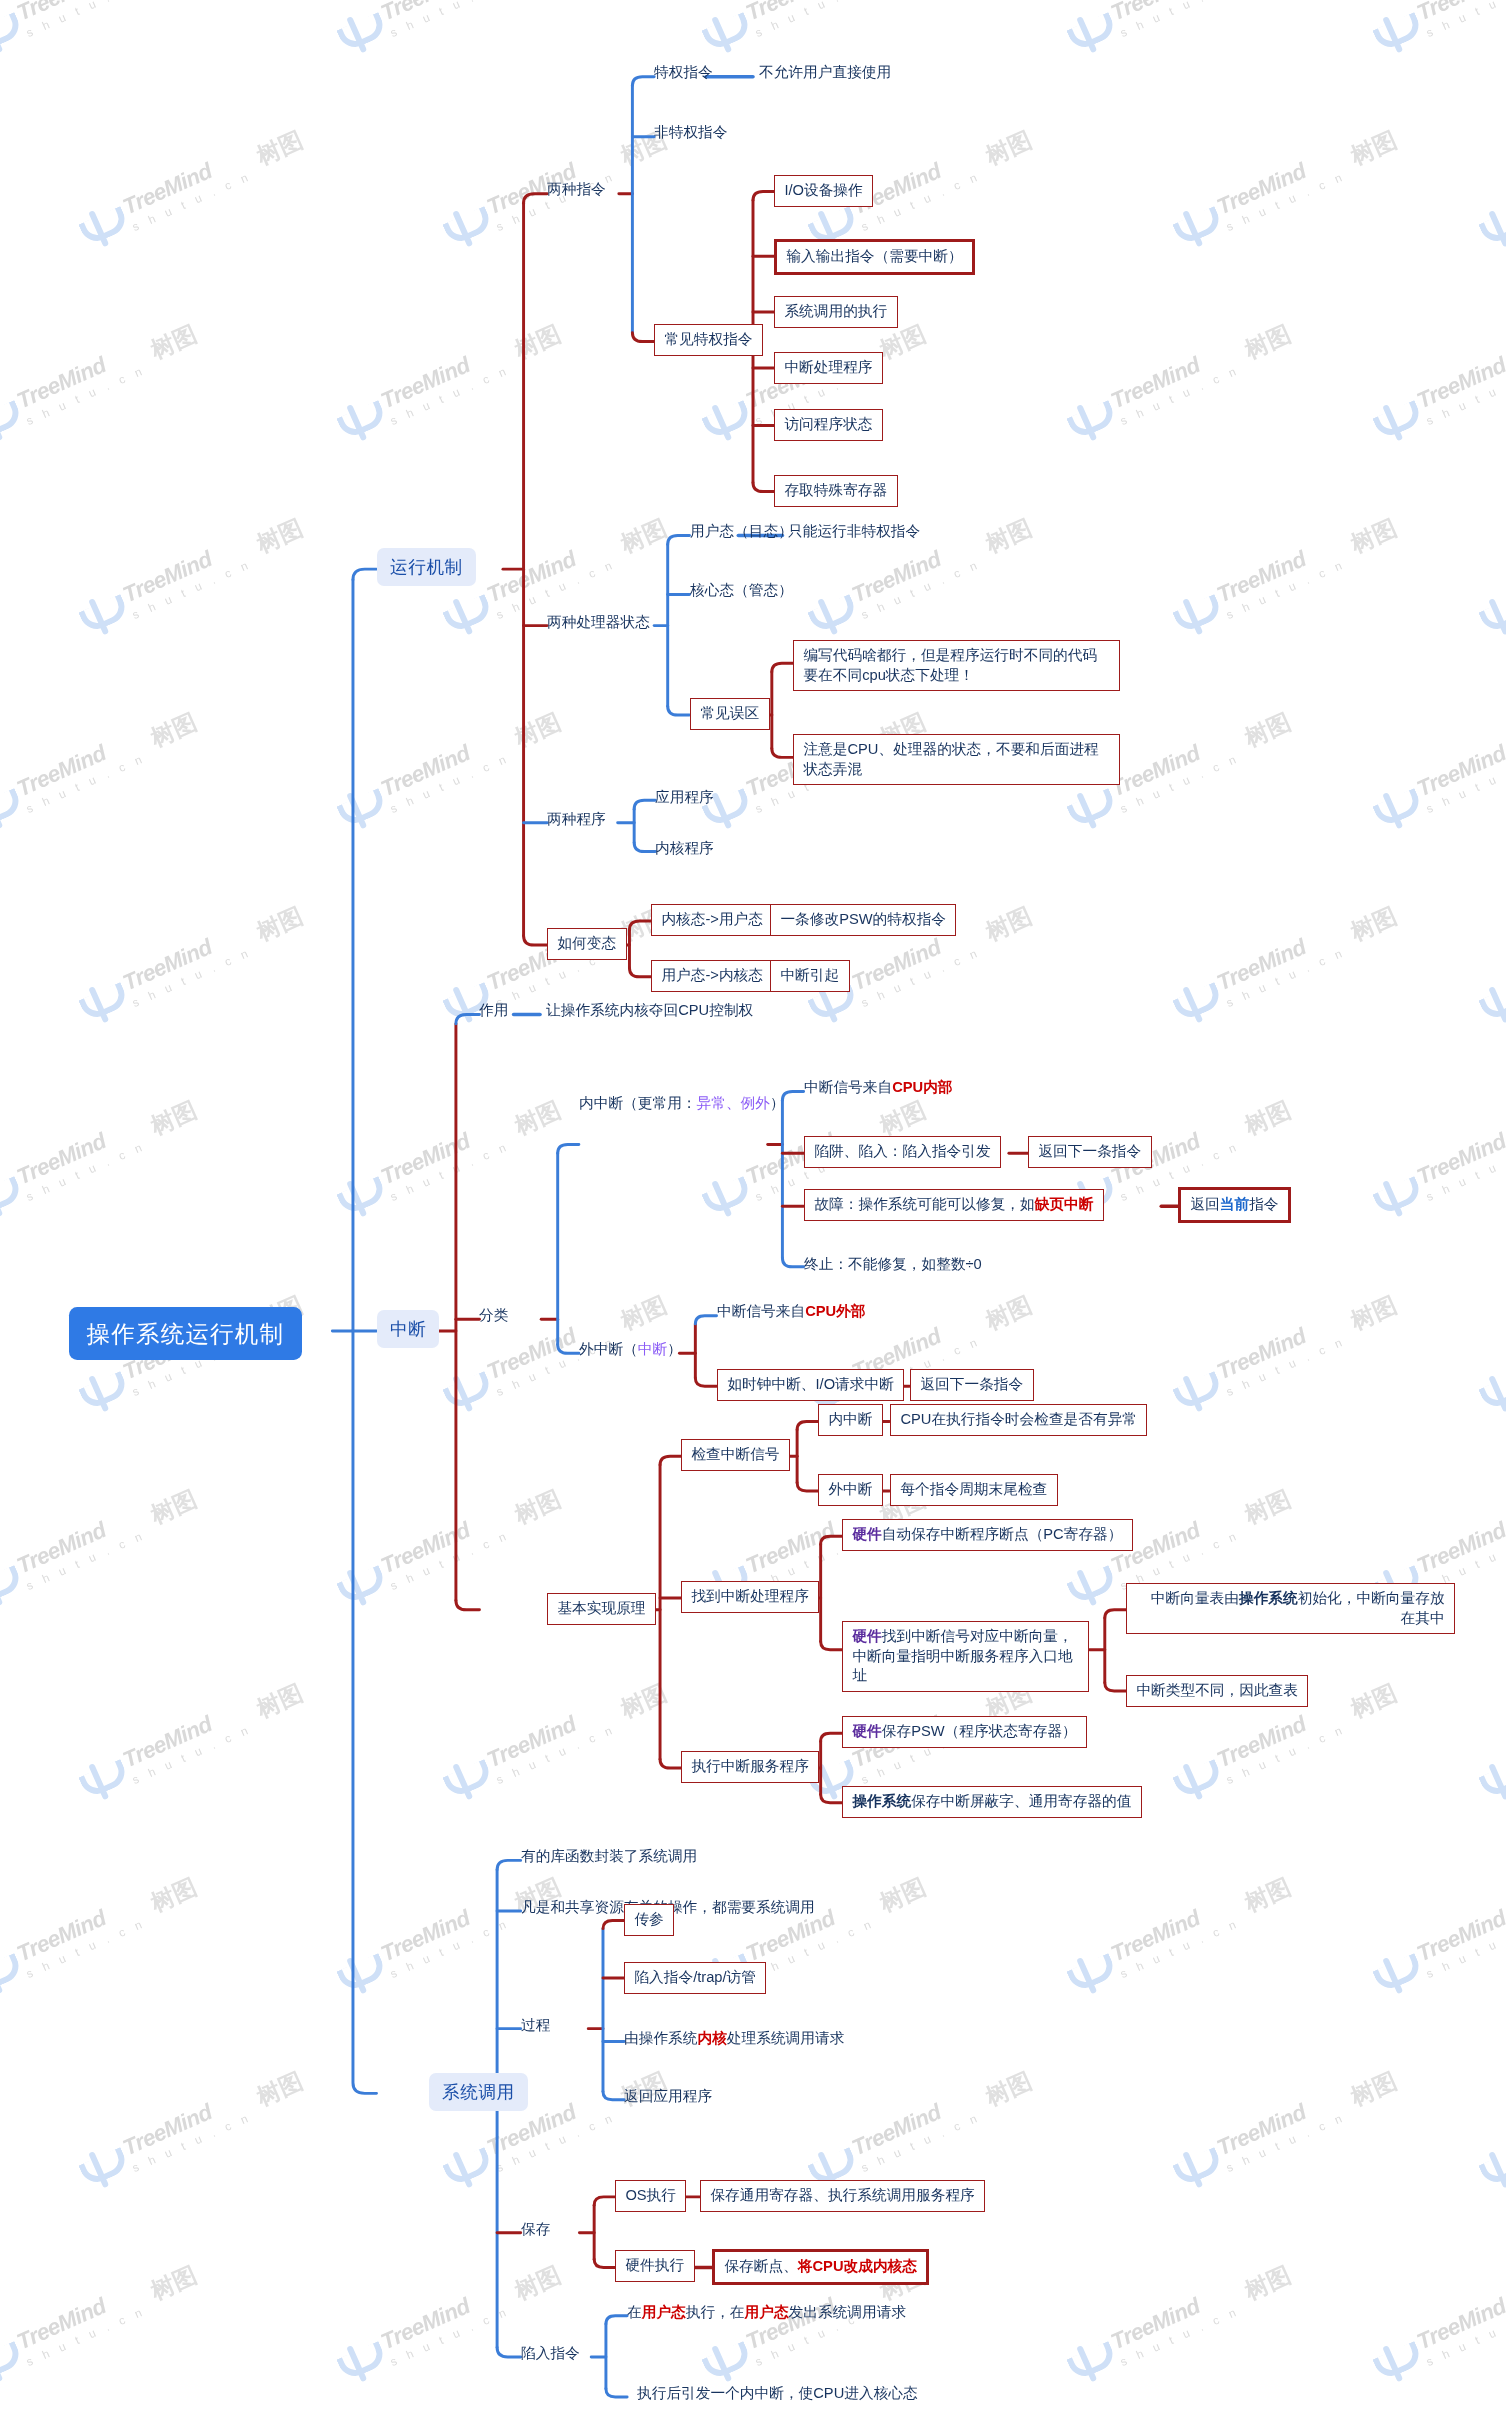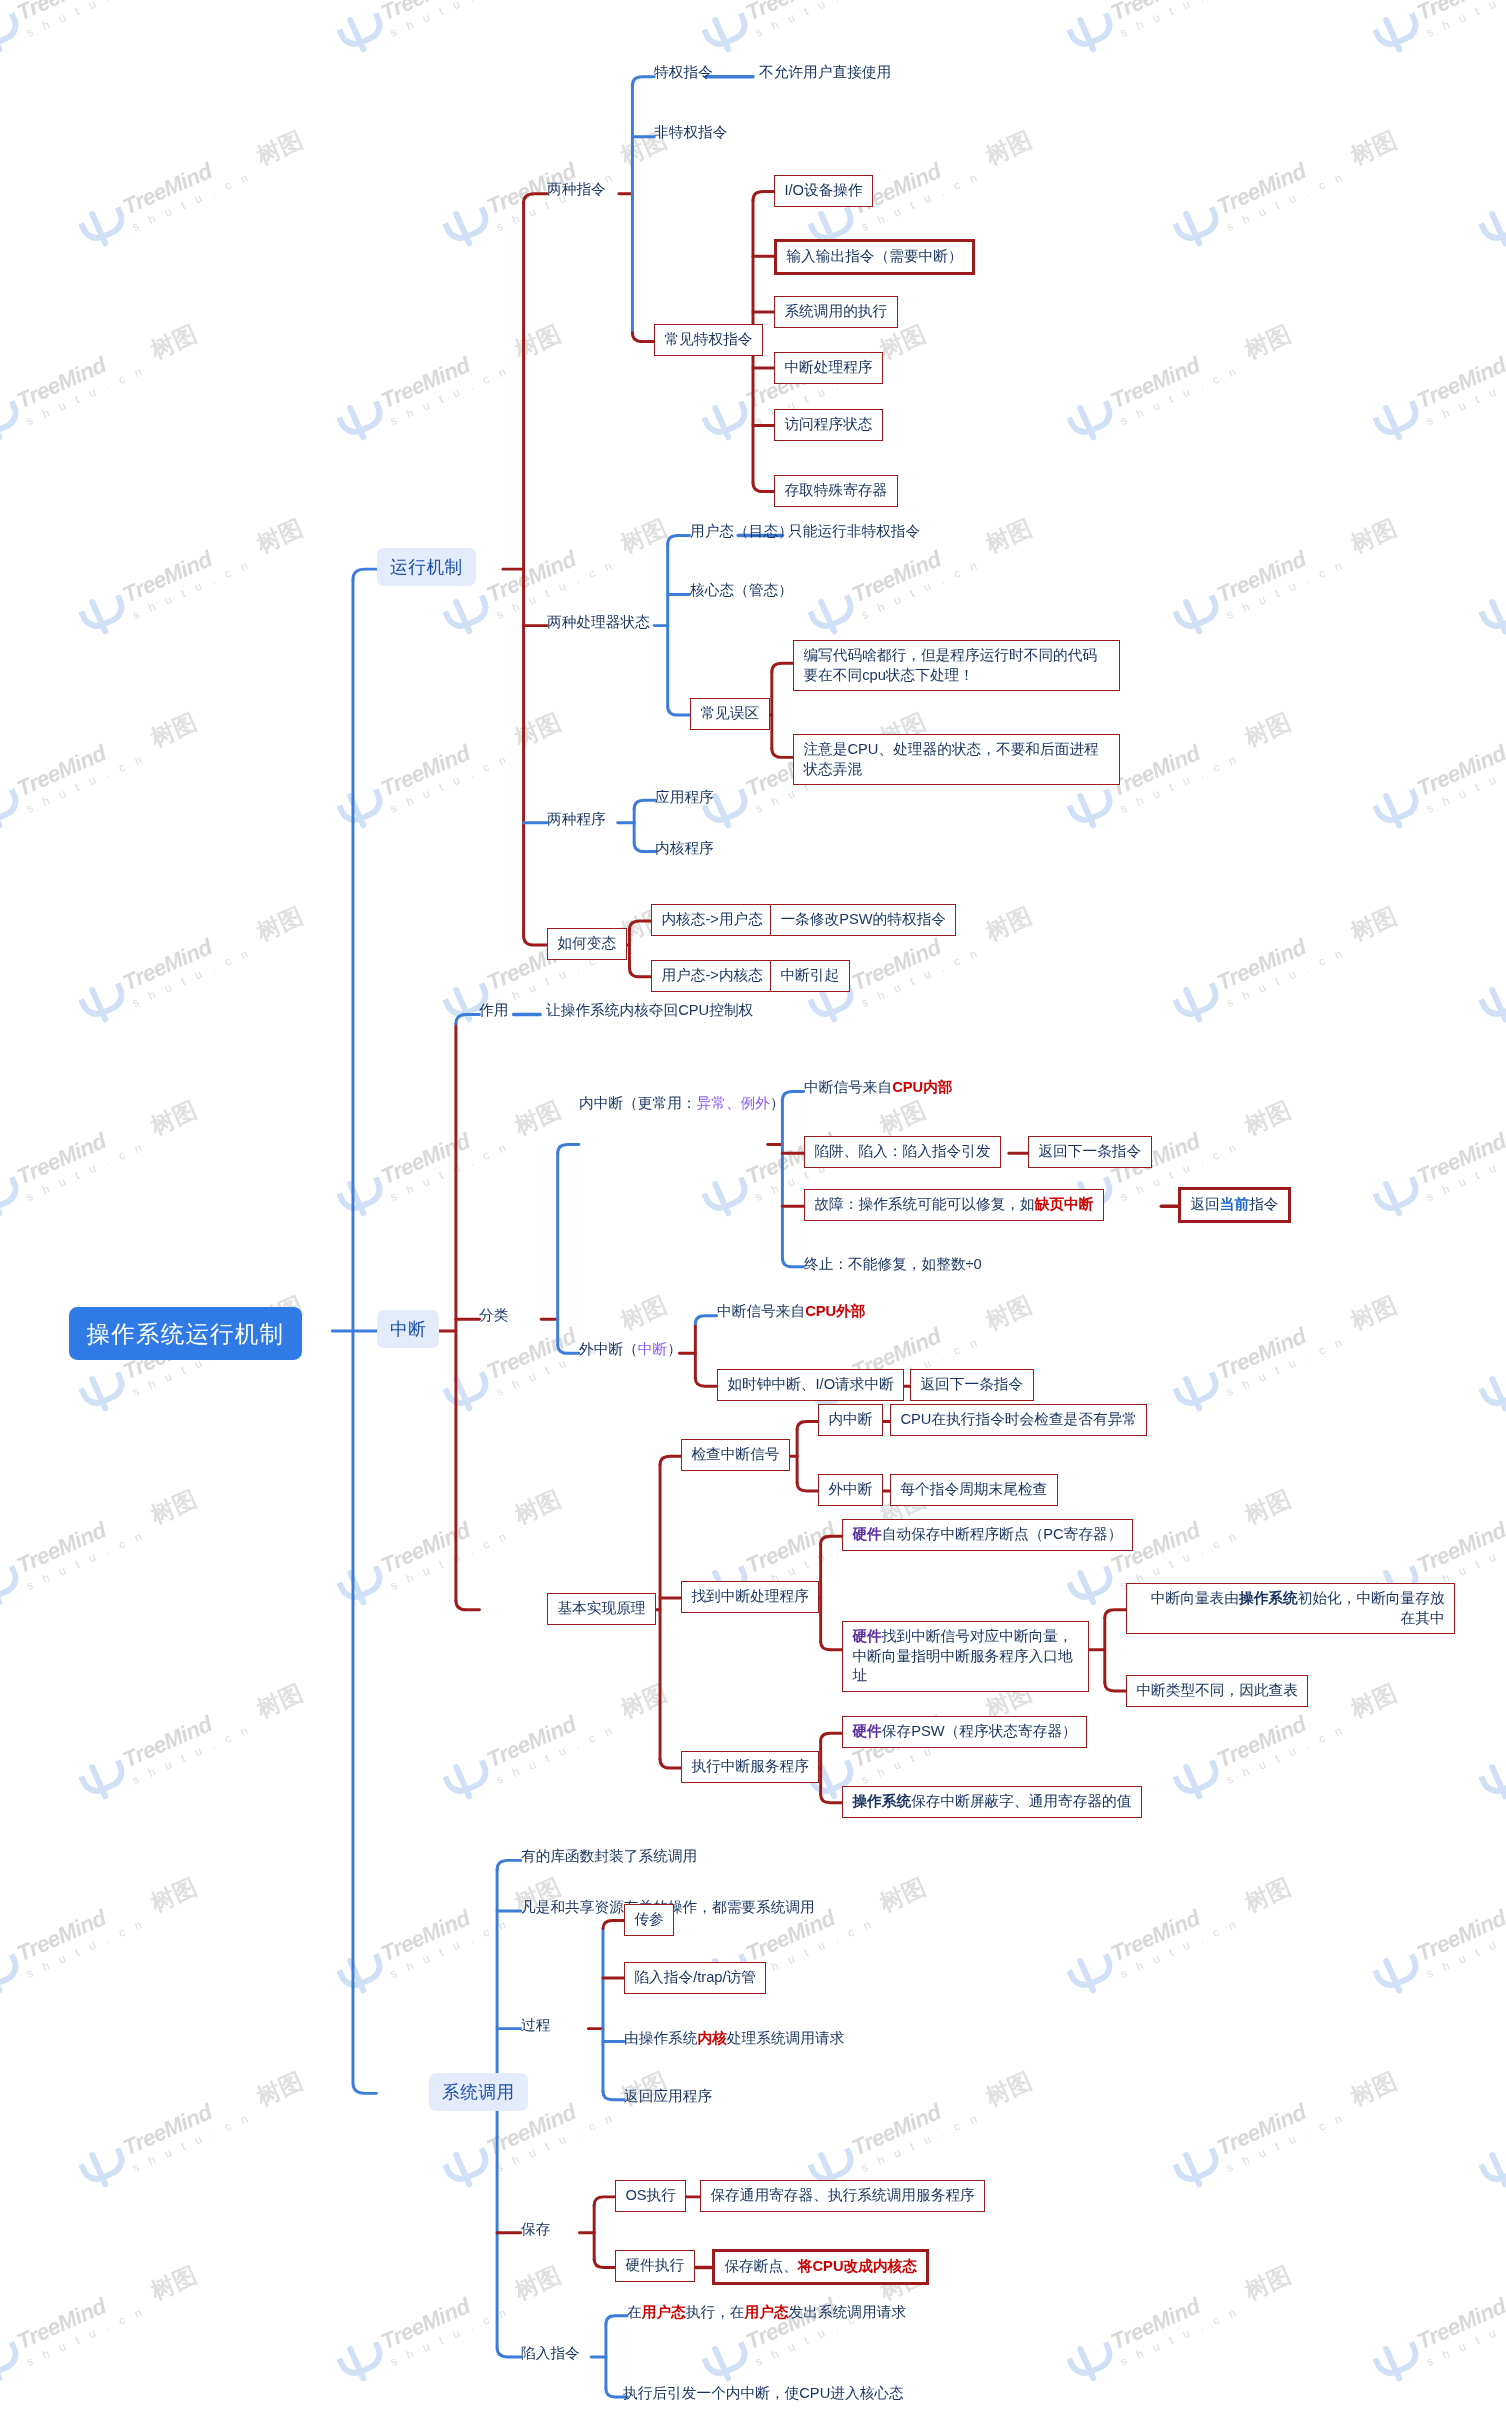--- a/index.html
+++ b/index.html
@@ -897,16 +897,16 @@
 <div class="node box thick" style="left:712px;top:2249px;">
   <span class="inner"><span>保存断点、</span><span class="redb">将CPU改成内核态</span></span>
 </div>
 
 <div class="node plain" style="left:521px;top:2343px;align-items:flex-end;">
   <span class="inner">陷入指令</span>
 </div>
 <div class="node plain" style="left:627px;top:2302px;">
   <span>在</span><span class="redb">用户态</span><span>执行，在</span><span class="redb">用户态</span><span>发出系统调用请求</span>
 </div>
-<div class="node plain" style="left:623px;top:2383px;">
+<div class="node plain" style="left:637px;top:2383px;">
   <span class="inner">执行后引发一个内中断，使CPU进入核心态</span>
 </div>
 
 
 </body></html>

